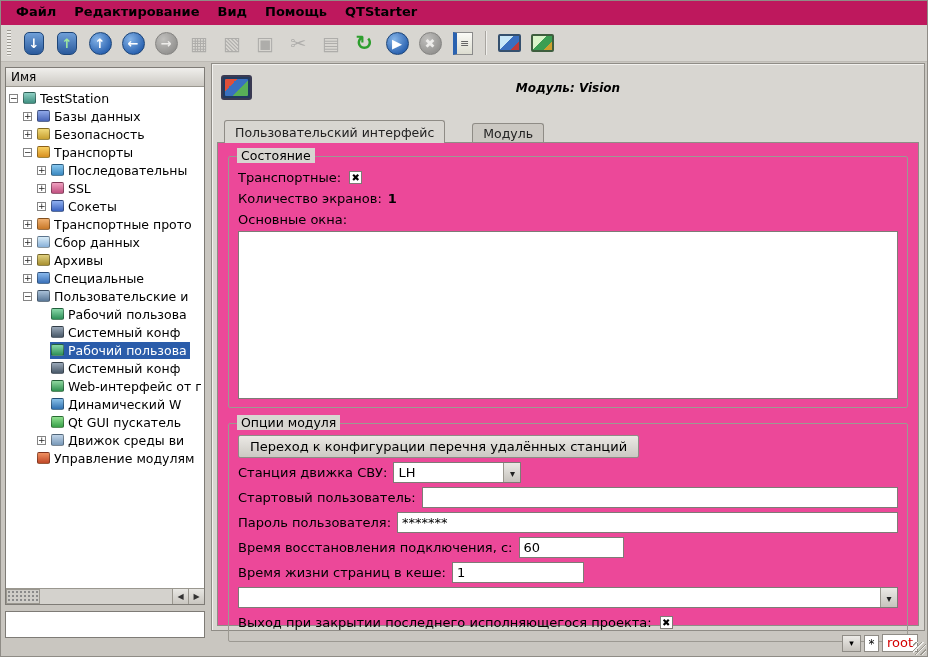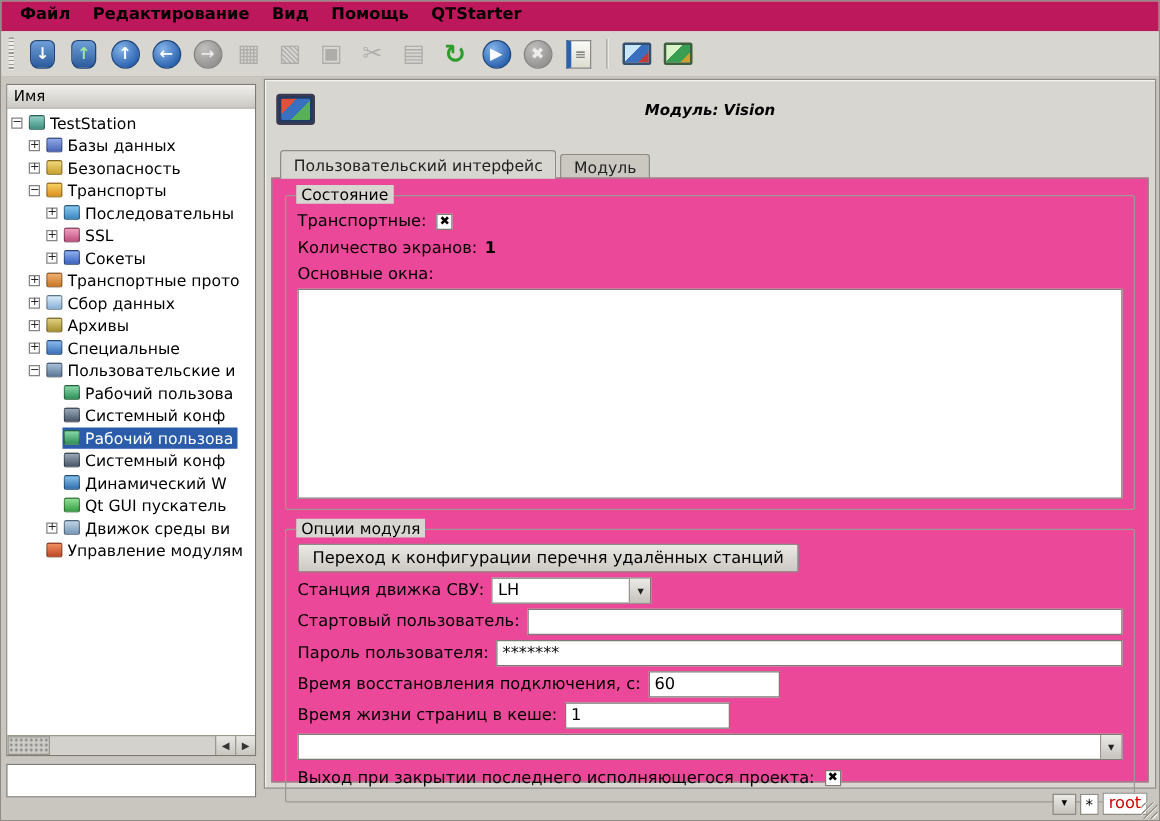--- a/index.html
+++ b/index.html
@@ -68,21 +68,21 @@
   .hs-btn.left::before { content:"◀"; }
   .hs-btn.right::before { content:"▶"; }
 
   .left-input { position:absolute; left:4px; top:549px; width:200px; height:27px; border:1px solid #7e7b76; background:#fff; font:13px "DejaVu Sans",sans-serif; padding:0 4px; outline:none; }
 
   
   .main-panel { position:absolute; left:210px; top:1px; width:714px; height:568px; background:#d8d6d1; border:1px solid #8f8c86; box-shadow:inset 1px 1px 0 #f2f1ee; }
   .module-icon { position:absolute; left:9px; top:11px; width:31px; height:25px; border:2px solid #3a3a52; border-radius:3px; background:#203a60; display:flex; align-items:center; justify-content:center; }
   .mi-screen { width:23px; height:17px; border-radius:1px; background:linear-gradient(135deg,#e0503a 0 30%,#3a70c0 30% 62%,#58b058 62%); }
   .page-title { text-align:center; font-size:12px; font-weight:bold; font-style:italic; padding-top:17px; }
-  .tabs { position:absolute; left:12px; top:56px; height:23px; display:flex; align-items:flex-end; }
+  .tabs { position:absolute; left:12px; top:56px; height:23px; display:flex; align-items:flex-end;gap:24px; }
   .tab { padding:0 10px; font-size:12.5px; background:#cbc8c2; border:1px solid #8f8c86; border-bottom:none; height:20px; display:flex; align-items:center; border-radius:3px 3px 0 0; margin-right:3px; color:#222; cursor:default; }
   .tab.active { background:#d8d6d1; height:23px; position:relative; z-index:3; }
   .tab-frame { position:absolute; left:5px; right:5px; top:78px; bottom:4px; border:1px solid #8f8c86; background:#ec4899; padding:9px 10px; }
 
   .groupbox { position:relative; border:1px solid #9c9992; border-radius:2px; padding:11px 9px 8px; margin-top:4px; }
   .group-title { position:absolute; top:-9px; left:8px; background:#d8d6d1; padding:0 4px; font-size:12.5px; }
   .row { display:flex; align-items:center; margin-bottom:2px; font-size:13px; min-height:19px; }
   .opt-row { margin-bottom:4px; min-height:21px; }
   .lbl { margin-right:6px; white-space:nowrap; }
   .val-bold { font-weight:bold; }
@@ -317,20 +317,27 @@
           <div class="tree-row" data-name="tree-item" style="padding-left: 31px;">
             <span class="expander-space" data-name="tree-indent"></span>
             <span class="item-body">
               <span class="t-icon" data-icon="qtcfg-icon" data-name="qtcfg-icon"></span>
               <span class="t-label" data-name="tree-item-label">Системный конф</span>
             </span>
           </div>
           <div class="tree-row" data-name="tree-item" style="padding-left: 31px;">
             <span class="expander-space" data-name="tree-indent"></span>
             <span class="item-body">
+              <span class="t-icon" data-icon="webcfg-icon" data-name="webcfg-icon"></span>
+              <span class="t-label" data-name="tree-item-label">Web-интерфейс от п</span>
+            </span>
+          </div>
+          <div class="tree-row" data-name="tree-item" style="padding-left: 31px;">
+            <span class="expander-space" data-name="tree-indent"></span>
+            <span class="item-body">
               <span class="t-icon" data-icon="webvision-icon" data-name="webvision-icon"></span>
               <span class="t-label" data-name="tree-item-label">Динамический W</span>
             </span>
           </div>
           <div class="tree-row" data-name="tree-item" style="padding-left: 31px;">
             <span class="expander-space" data-name="tree-indent"></span>
             <span class="item-body">
               <span class="t-icon" data-icon="qtstarter-icon" data-name="qtstarter-icon"></span>
               <span class="t-label" data-name="tree-item-label">Qt GUI пускатель</span>
             </span>

